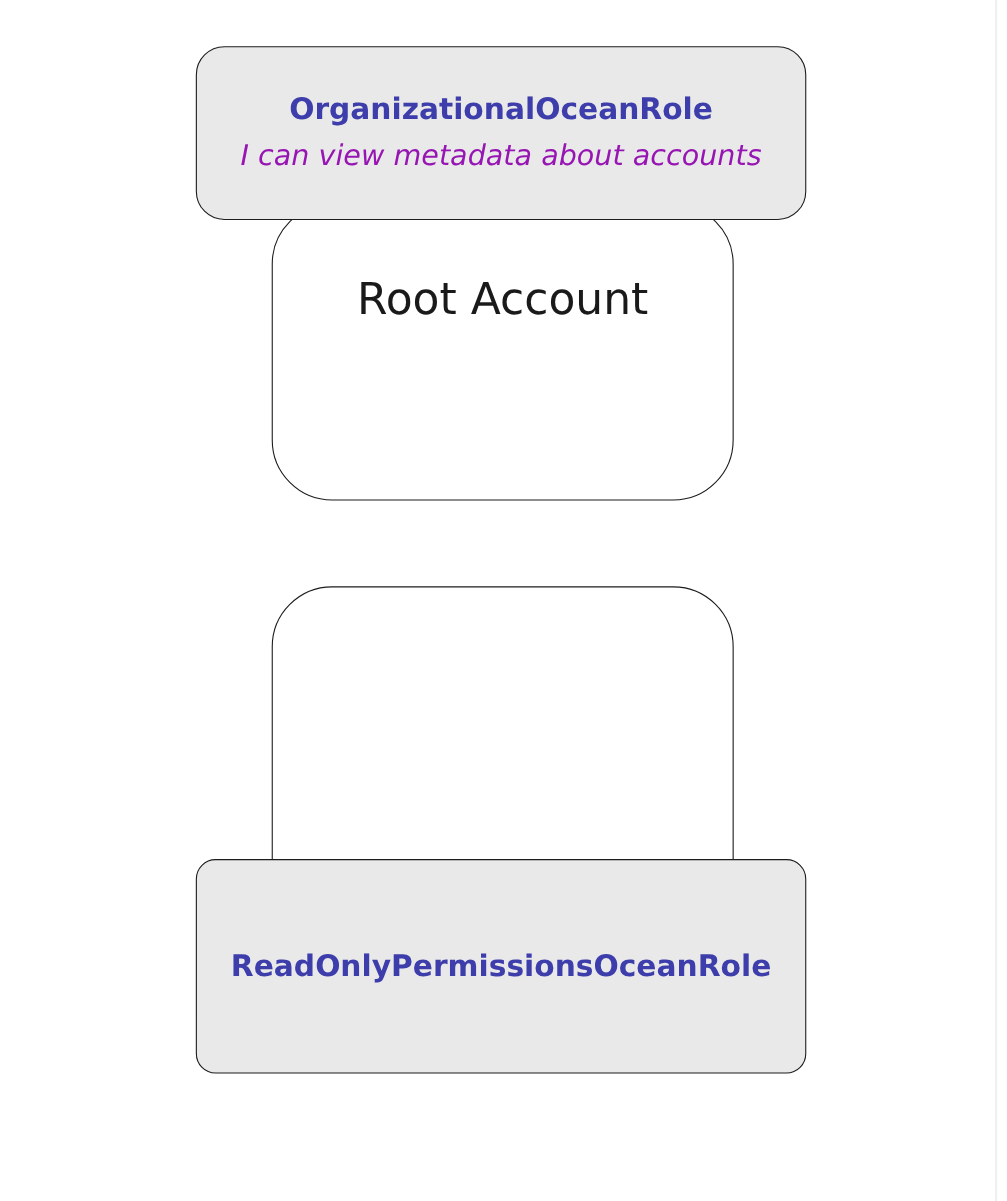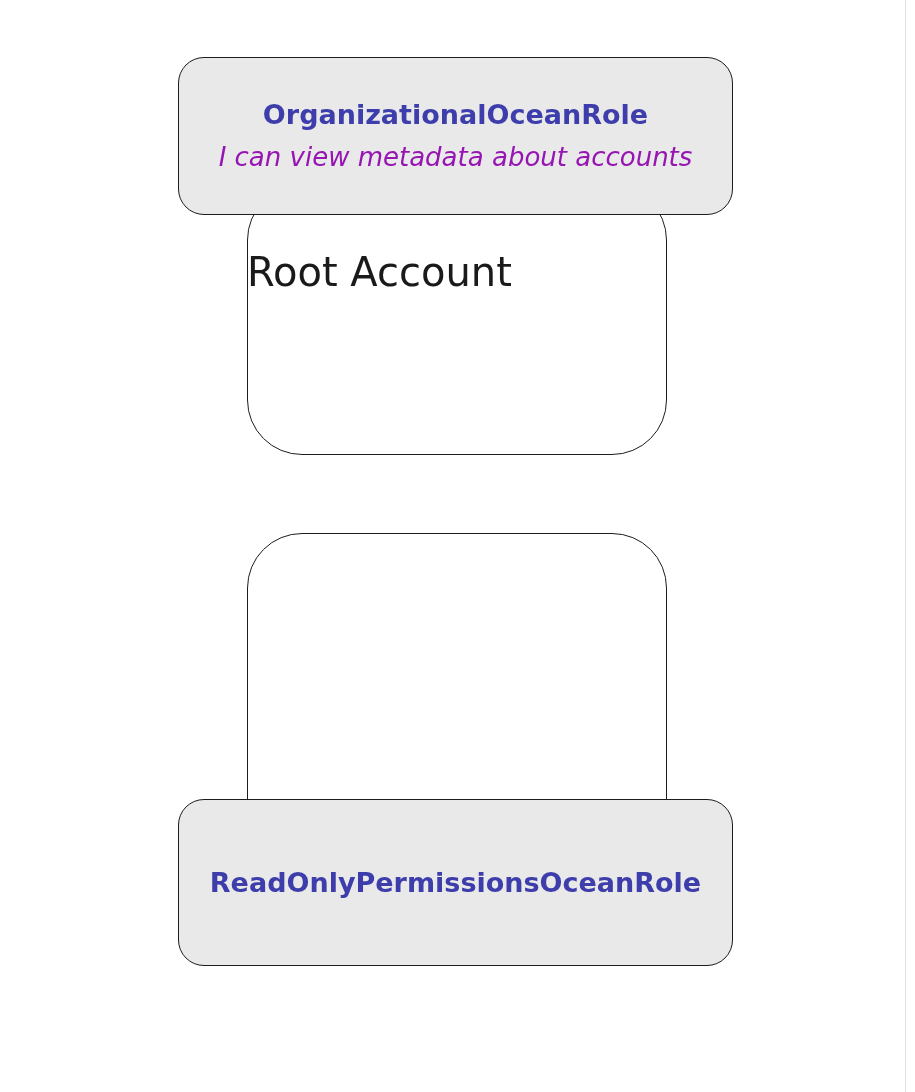--- a/index.html
+++ b/index.html
@@ -40,20 +40,21 @@
     height: 270px;
   }
   .account-node.integration {
     top: 533px;
     height: 330px;
   }
   .account-label {
     position: absolute;
     left: 247px;
     width: 420px;
+    text-align: center;
     color: var(--account-text, #1a1a1a);
     font-size: 40px;
     z-index: 1;
   }
   .account-label.root-label {
     top: 245px;
     line-height: 54px;
   }
   .account-label.integration-label {
     top: 656px;
@@ -70,26 +71,27 @@
     border-radius: 26px;
     box-sizing: border-box;
     z-index: 2;
     display: flex;
     flex-direction: column;
     align-items: center;
     justify-content: center;
     padding: 0 8px;
   }
   .role-box.top-role {
-    top: 57px;
+    top: 42px;
     height: 158px;
   }
   .role-box.bottom-role {
-    top: 799px;
-    height: 167px;
+    top: 781px;
+    height: 195px;
+    border-radius: 18px;
   }
   .role-title {
     color: var(--role-title, #3d3dab);
     font-weight: 700;
     font-size: 27px;
     line-height: 42px;
     text-align: center;
     white-space: nowrap;
   }
   .role-desc {

